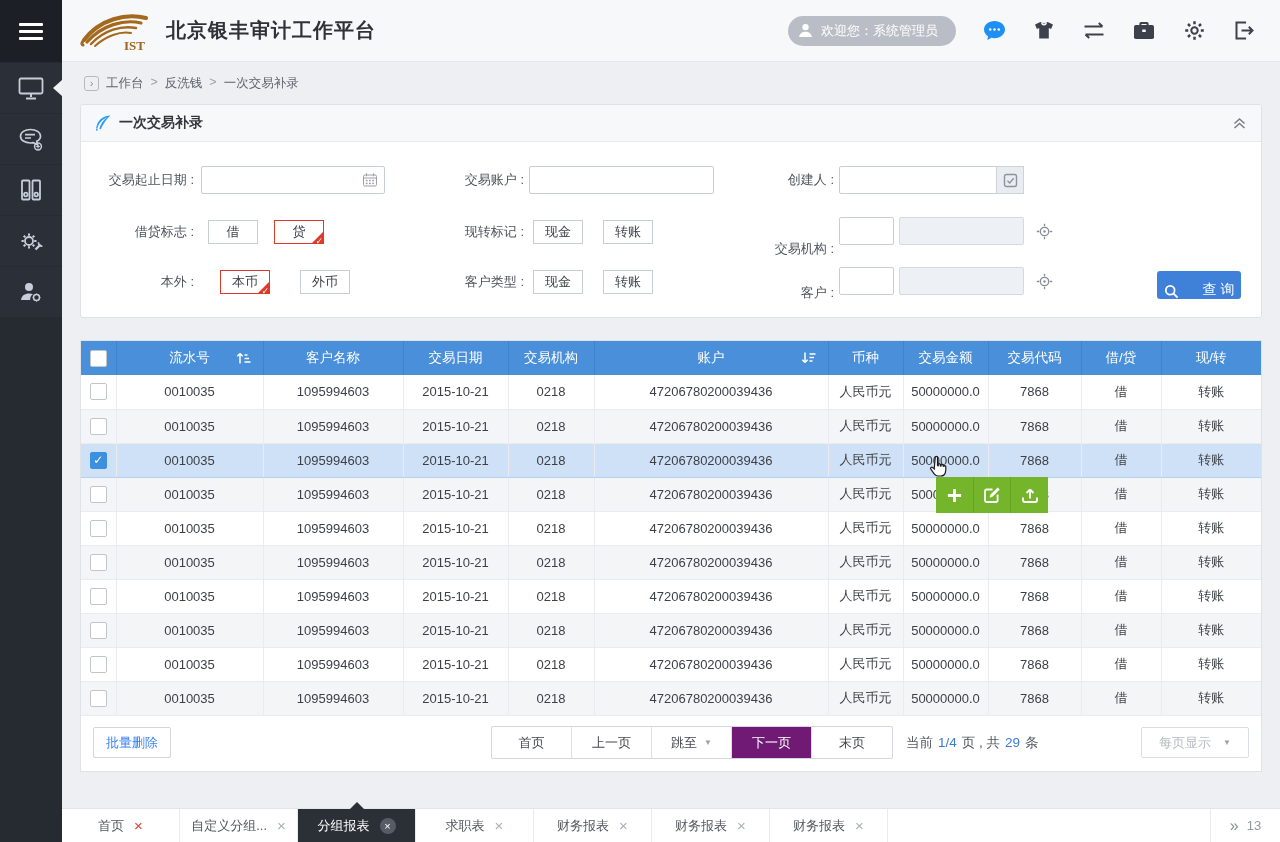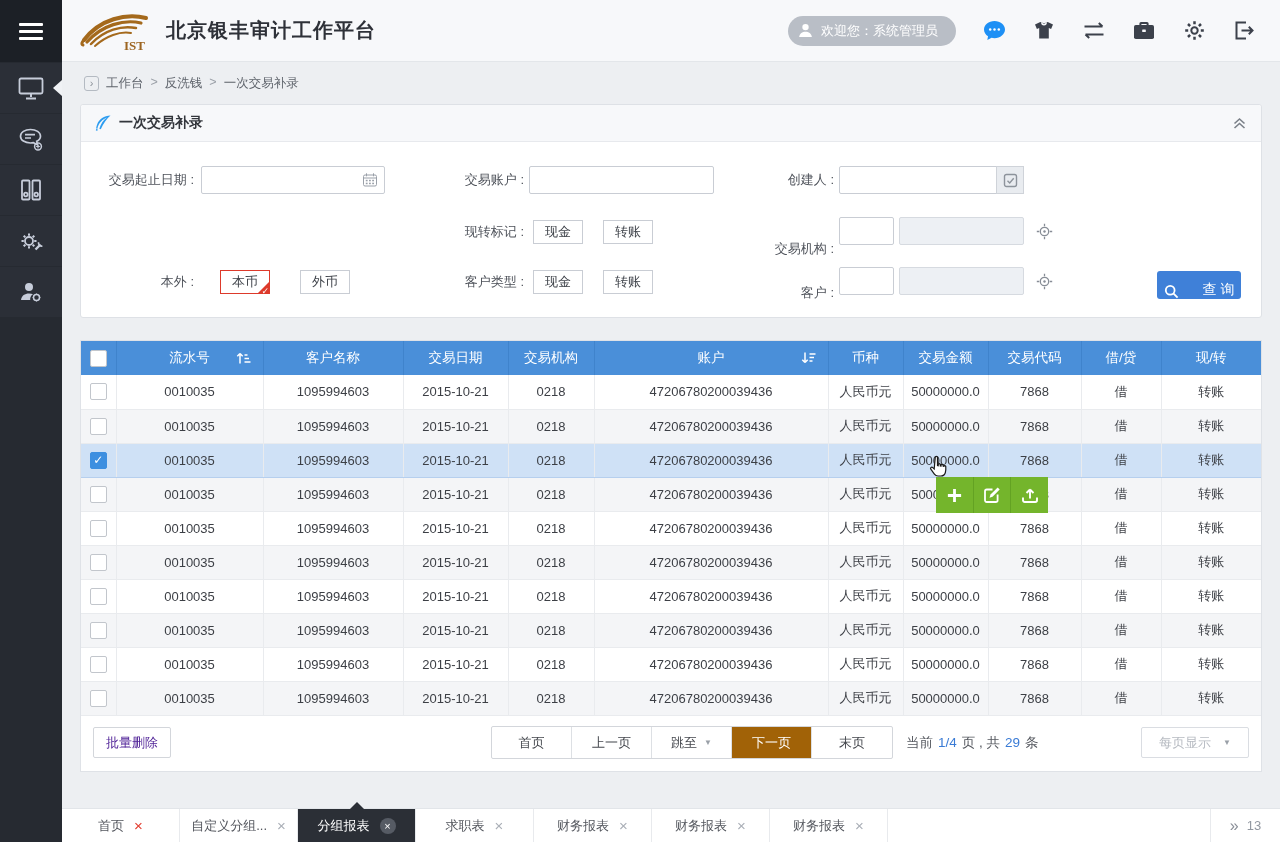--- a/index.html
+++ b/index.html
@@ -55,25 +55,25 @@
   thead th:last-child { border-right:none; }
   thead th svg.sort { position:absolute; right:12px; top:50%; transform:translateY(-50%); cursor:pointer; }
   tbody td { height:34px; text-align:center; color:#3c3f45; border-right:1px solid #e9ebee; border-bottom:1px solid #e9ebee; white-space:nowrap; overflow:hidden; }
   tbody td:last-child { border-right:none; }
   tr.even td { background:#f4f5f7; }
   tr.selected td { background:#cfe1f6; border-bottom-color:#b6cfee; }
   .cbox { width:17px; height:17px; border:1px solid #c2c6cc; border-radius:2px; background:#fff; margin:0 auto; cursor:pointer; font-size:12px; line-height:15px; text-align:center; color:#fff; }
   .cbox.checked { background:#3d8fe0; border-color:#3d8fe0; }
 
   
-  .batch-btn { position:absolute; left:12px; top:386px; width:78px; height:31px; border:1px solid #d3d6db; background:#fff; font-size:13px; color:#4c1d95; border-radius:2px; cursor:pointer;font-family:Liberation Mono, monospace; }
+  .batch-btn { position:absolute; left:12px; top:386px; width:78px; height:31px; border:1px solid #d3d6db; background:#fff; font-size:13px; color:#3b82f6; border-radius:2px; cursor:pointer;font-family:Liberation Mono, monospace; }
   .page-group { position:absolute; left:410px; top:385px; height:33px; display:flex; border:1px solid #d3d6db; border-radius:2px; background:#fff; overflow:hidden; }
   .pg-btn { width:80px; display:flex; align-items:center; justify-content:center; font-size:13px; color:#45484e; border-right:1px solid #dde0e4; cursor:pointer; gap:7px; }
   .pg-btn:last-child { border-right:none; }
-  .pg-btn.primary { background:#a16207; color:#fff; }
+  .pg-btn.primary { background:#701a75; color:#fff; }
   .caret { font-size:8px; color:#9aa0a8; }
   .page-info { position:absolute; left:825px; top:386px; height:31px; display:flex; align-items:center; font-size:13.5px; color:#55585f; gap:5px; }
   .blue { color:#3a7bd5; }
   .page-size { position:absolute; left:1060px; top:386px; width:108px; height:31px; border:1px solid #dadde2; border-radius:2px; background:#fff; color:#b7bbc2; font-size:13px; display:flex; align-items:center; justify-content:center; gap:12px; cursor:pointer; }
 
   
   .action-pop { position:absolute; left:936px; top:477px; width:112px; height:36px; display:flex; background:#74b52c; z-index:20; }
   .act-btn { flex:1; display:flex; align-items:center; justify-content:center; border-right:1px solid #63a223; cursor:pointer; }
   .act-btn:last-child { border-right:none; }
   .cursor { position:absolute; left:928px; top:455px; z-index:30; pointer-events:none; }
@@ -266,20 +266,25 @@
     <div class="txt-input" style="width:185px;">
       <span class="suffix-box">
         <svg width="15" height="15" viewBox="0 0 15 15" fill="none" stroke="#8d939b" stroke-width="1.4">
             <rect x="1.5" y="1.5" width="12" height="12" rx="2"></rect>
             <path d="M4.5 7.8l2.2 2.2 4-4.8"></path>
           </svg>
       </span>
     </div>
   </div>
 
+  <div class="fgroup" style="left:0; top:113px; gap:16px;">
+    <div class="flabel" style="width:120px; padding-right:7px; margin-right:-9px;">借贷标志 :</div>
+    <div class="toggle">借</div>
+    <div class="toggle sel">贷</div>
+  </div>
   <div class="fgroup" style="left:310px; top:113px; gap:20px;">
     <div class="flabel" style="width:138px; padding-right:5px; margin-right:-16px;">现转标记 :</div>
     <div class="toggle">现金</div>
     <div class="toggle">转账</div>
   </div>
   <div class="fgroup" style="left:633px; top:112px;">
     <div class="flabel" style="width:125px; padding-right:5px;margin-top:36px;">交易机构 :</div>
     <div class="txt-input" style="width:55px;"></div>
     <div class="gray-input" style="width:125px; margin-left:5px;"></div>
     <span class="target-btn">

